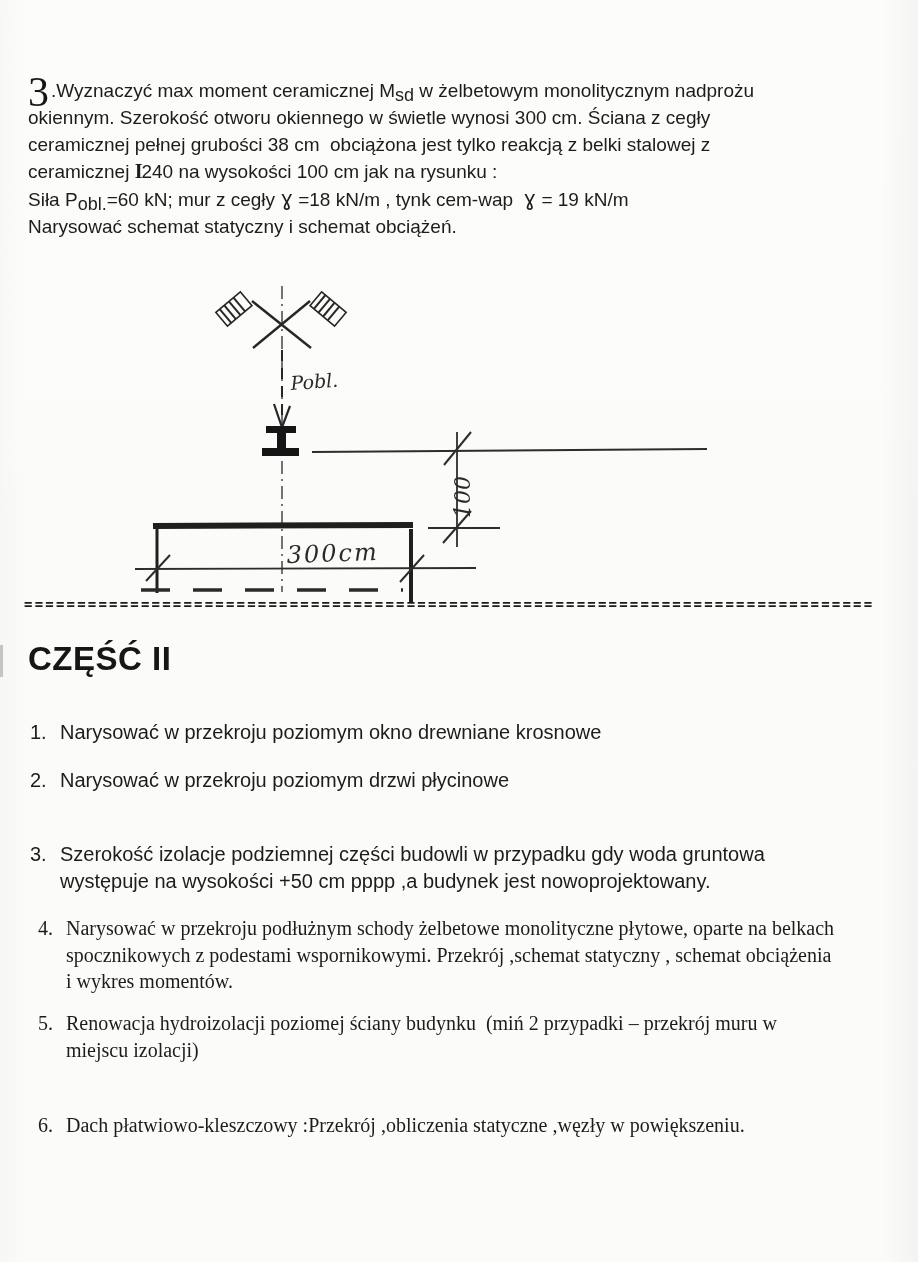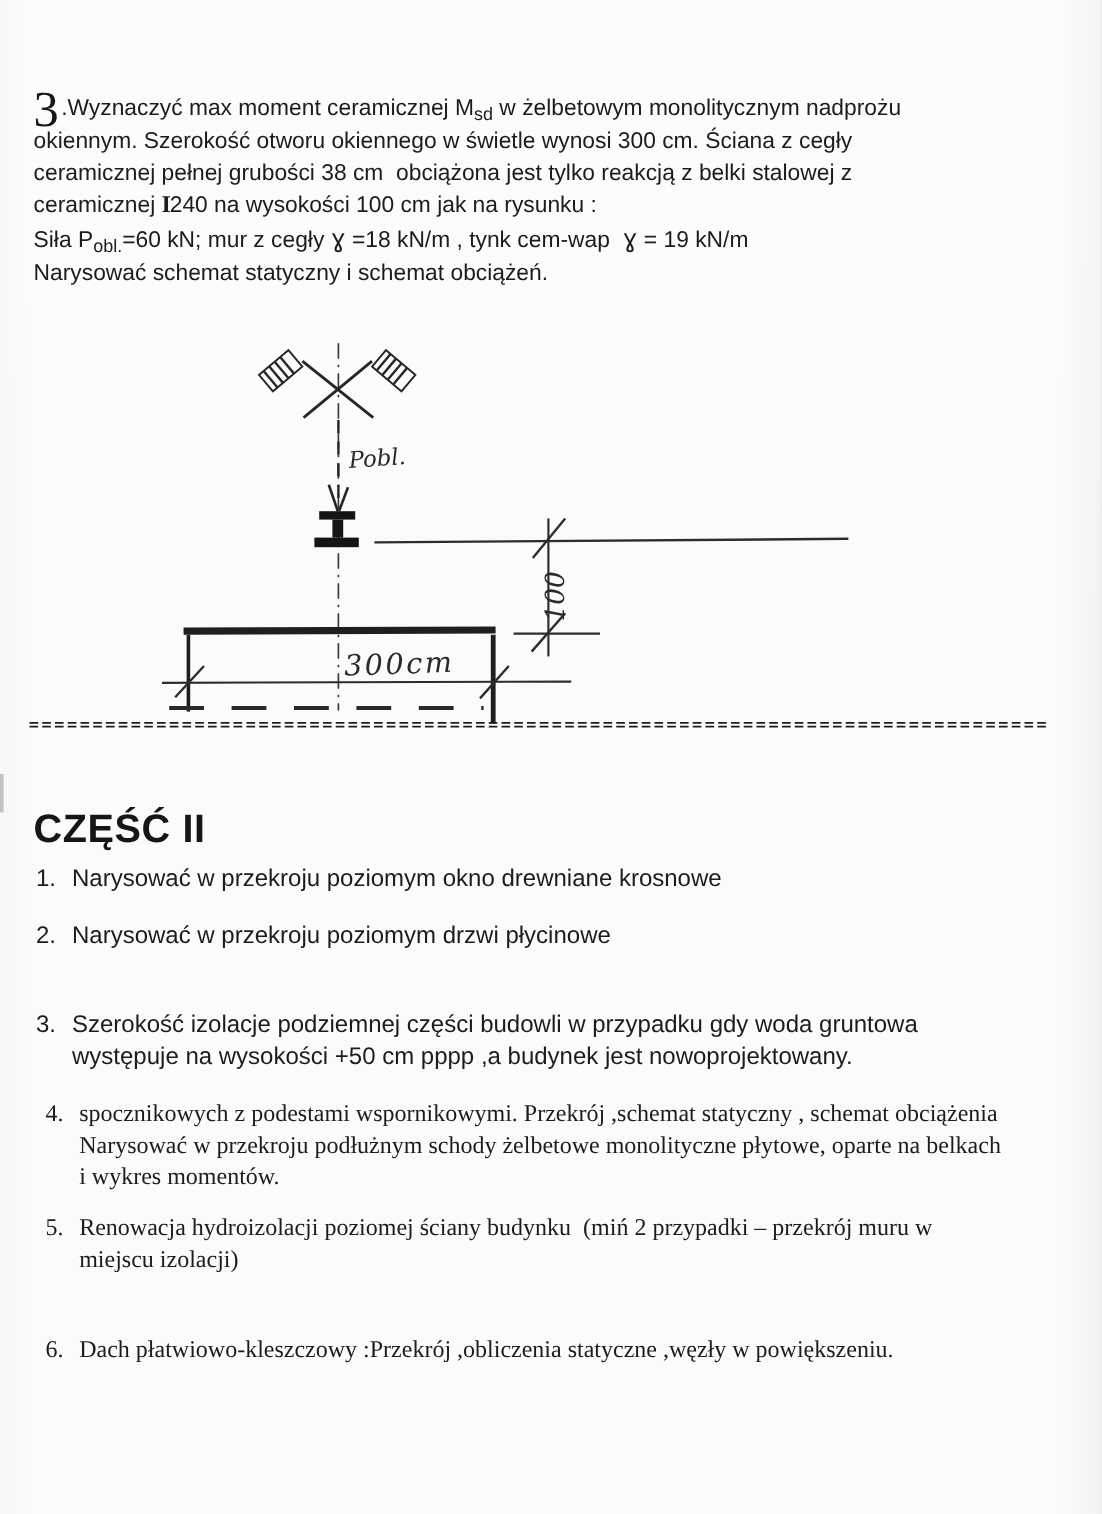--- a/index.html
+++ b/index.html
@@ -21,36 +21,36 @@
     left:28px;top:71px;
     font:400 42px/42px "Liberation Serif", serif;
     color:#161616;
   }
   #task-par{
     left:28px;top:78px;width:852px;
     font-size:19px;line-height:26.8px;
     color:#1c1c1c;
   }
   #task-par .l1{padding-left:23px;}
-  sub.small{font-size:15px;vertical-align:-4px;line-height:0;}
+  sub.small{font-size:18px;vertical-align:-4px;line-height:0;}
   .gamma{font-family:"DejaVu Sans", sans-serif;font-size:21px;}
   .ibeam{font-family:"Liberation Serif", serif;font-size:20px;font-weight:700;letter-spacing:-1px;}
   
   #diagram{left:0;top:280px;}
   .hand{font-family:"DejaVu Serif", serif;font-style:italic;fill:#2a2a2a;}
   
   #separator{
     left:24px;top:595px;width:866px;height:20px;
     font:700 14px/18px "DejaVu Sans Mono", monospace;
     letter-spacing:2.2px;white-space:nowrap;overflow:hidden;
     color:#1b1b1b;
   }
   
   #part2-heading{
-    left:28px;top:672px;
+    left:28px;top:640px;
     font:700 33px/38px "Liberation Sans", sans-serif;
     letter-spacing:0.5px;color:#161616;
   }
   .item{display:flex;color:#1c1c1c;}
   .item .num{flex:0 0 auto;}
   .item.sans{left:30px;font-size:20px;line-height:26.5px;font-family:"Liberation Sans",sans-serif;}
   .item.sans .num{width:30px;}
   .item.serif{left:38px;font-size:20px;line-height:26.5px;font-family:"Liberation Serif",serif;}
   .item.serif .num{width:28px;}
   #edge-mark{left:0;top:645px;width:3px;height:32px;background:#9a9a98;opacity:.55;}
@@ -156,22 +156,22 @@
     <span class="num">3.</span>
     <div>
       <div class="line">Szerokość izolacje podziemnej części budowli w przypadku gdy woda gruntowa</div>
       <div class="line">występuje na wysokości +50 cm pppp ,a budynek jest nowoprojektowany.</div>
     </div>
   </div>
 
   <div class="item serif abs" style="top:915px">
     <span class="num">4.</span>
     <div>
+      <div class="line">Narysować w przekroju podłużnym schody żelbetowe monolityczne płytowe, oparte na belkach</div>
       <div class="line">spocznikowych z podestami wspornikowymi. Przekrój ,schemat statyczny , schemat obciążenia</div>
-      <div class="line">Narysować w przekroju podłużnym schody żelbetowe monolityczne płytowe, oparte na belkach</div>
       <div class="line">i wykres momentów.</div>
     </div>
   </div>
 
   <div class="item serif abs" style="top:1010px">
     <span class="num">5.</span>
     <div>
       <div class="line">Renowacja hydroizolacji poziomej ściany budynku  (miń 2 przypadki – przekrój muru w</div>
       <div class="line">miejscu izolacji)</div>
     </div>

